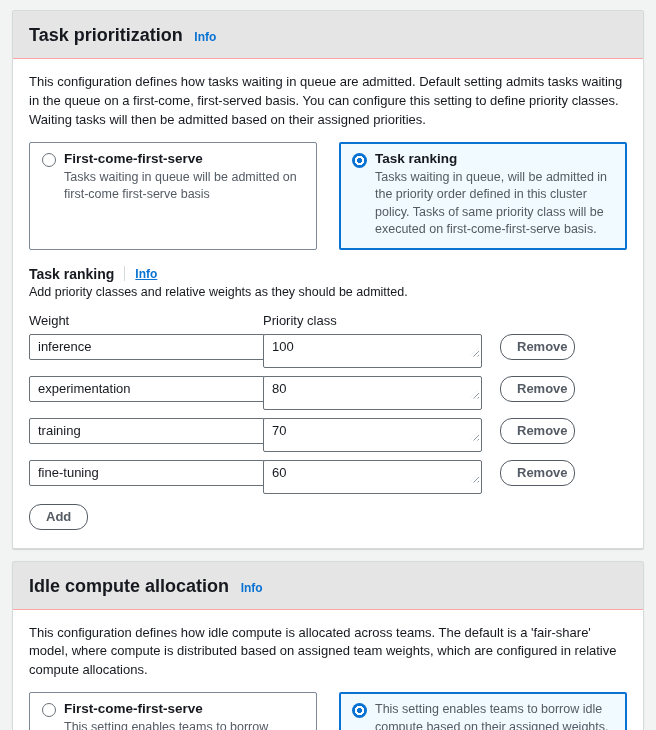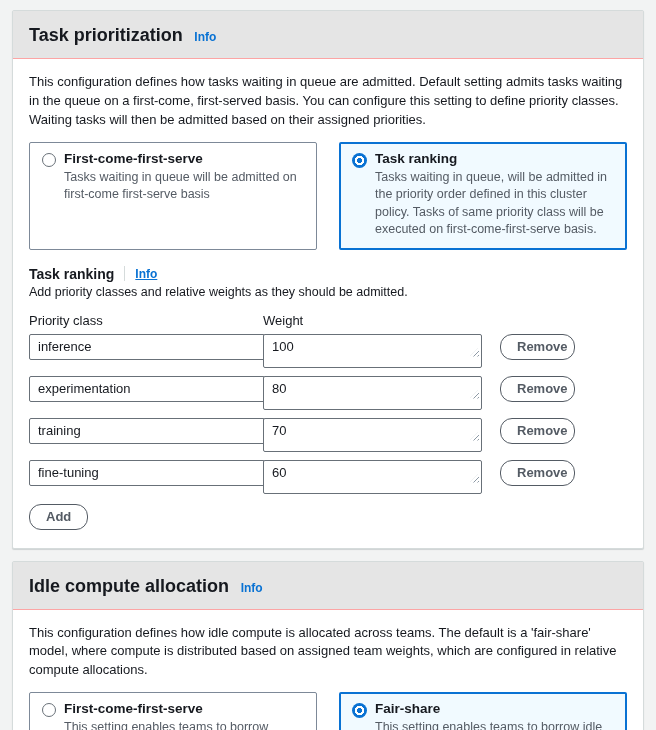--- a/index.html
+++ b/index.html
@@ -112,22 +112,22 @@
     </div>
 
     <div class="section-label-row">
       <span class="section-label">Task ranking</span>
       <span class="v-divider"></span>
       <a class="section-info">Info</a>
     </div>
     <p class="section-desc">Add priority classes and relative weights as they should be admitted.</p>
 
     <div class="grid-cols">
+      <span class="col-header">Weight</span>
       <span class="col-header">Priority class</span>
-      <span class="col-header">Weight</span>
       <span></span>
     </div>
 
     <div class="grid-cols row">
       <input class="text-input" type="text" value="inference" style="">
       <span class="weight-wrap">
         <textarea class="weight-input" rows="1" style="">100</textarea>
         <span class="grip"></span>
       </span>
       <button class="btn">Remove</button>
@@ -176,19 +176,18 @@
       <label class="tile">
         <span class="radio"></span>
         <span class="tile-text">
           <span class="tile-label">First-come-first-serve</span>
           <span class="tile-desc">This setting enables teams to borrow compute resources on first-come first-serve basis.</span>
         </span>
       </label>
       <label class="tile selected">
         <span class="radio checked"></span>
         <span class="tile-text">
-          <span class="tile-label">Fair-share</span>
           <span class="tile-desc">This setting enables teams to borrow idle compute based on their assigned weights, which are configured in relative compute allocations.</span>
         </span>
       </label>
     </div>
   </div>
 </div>
 
 </body></html>

